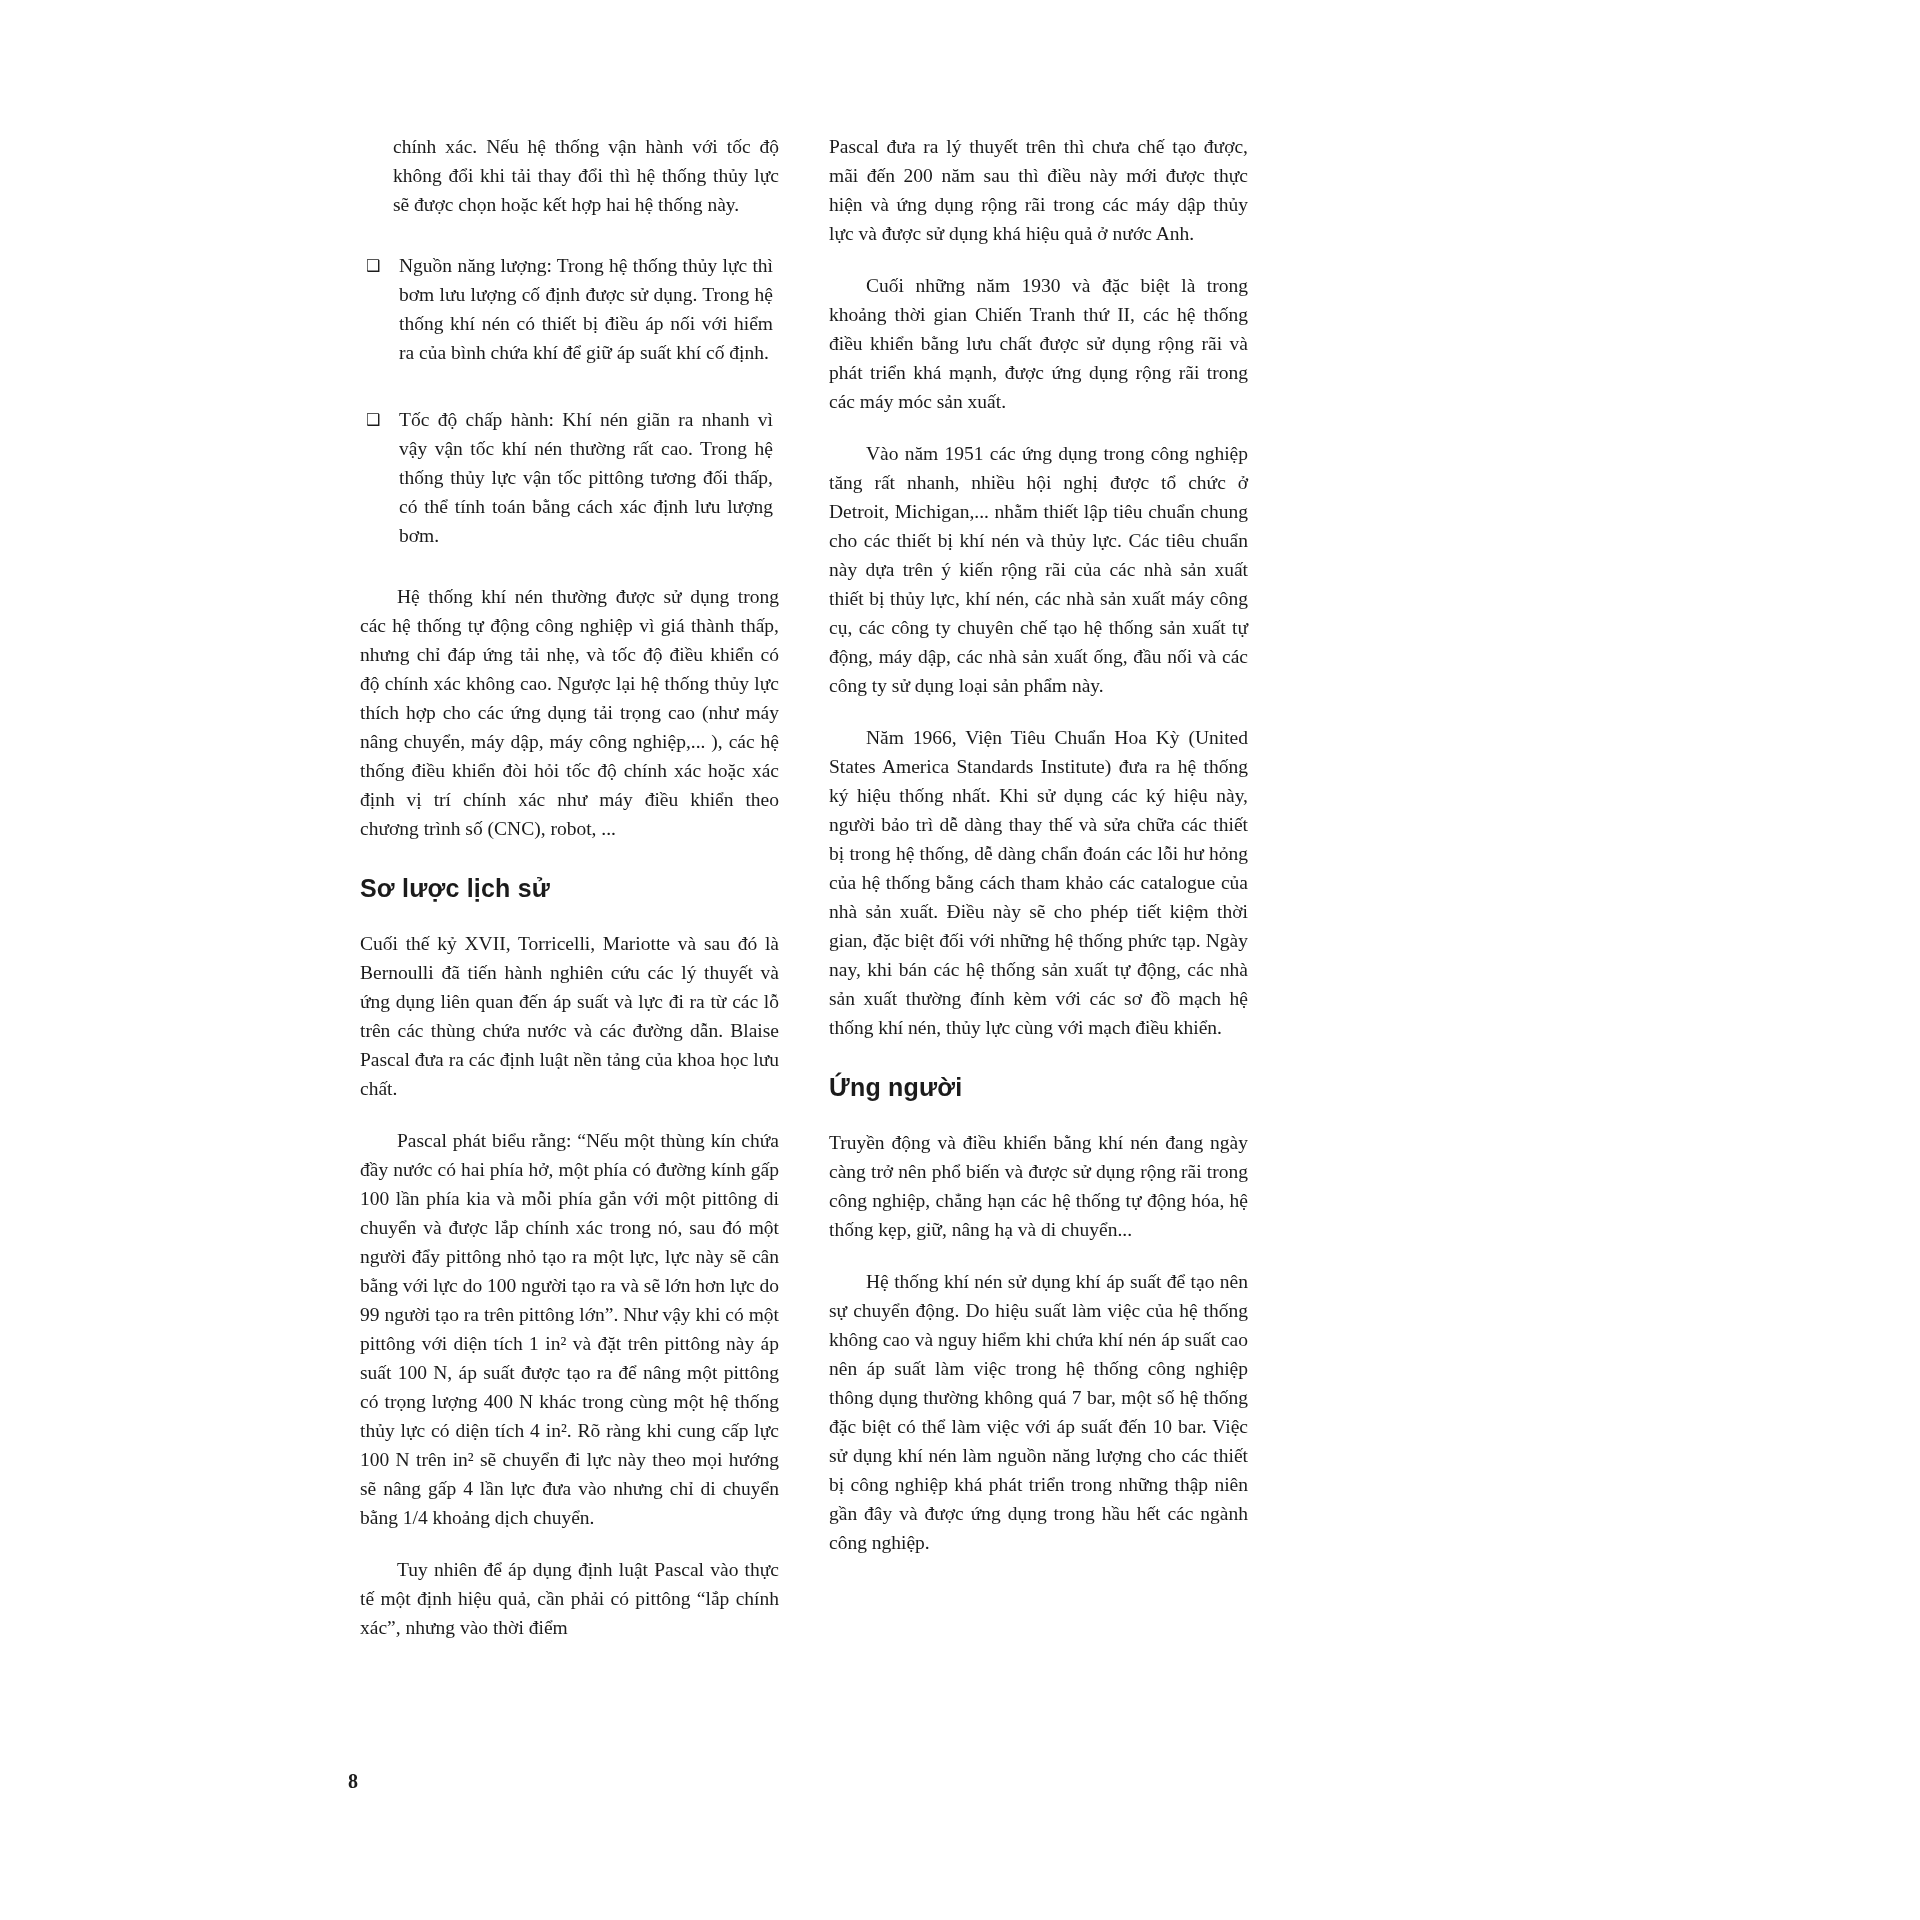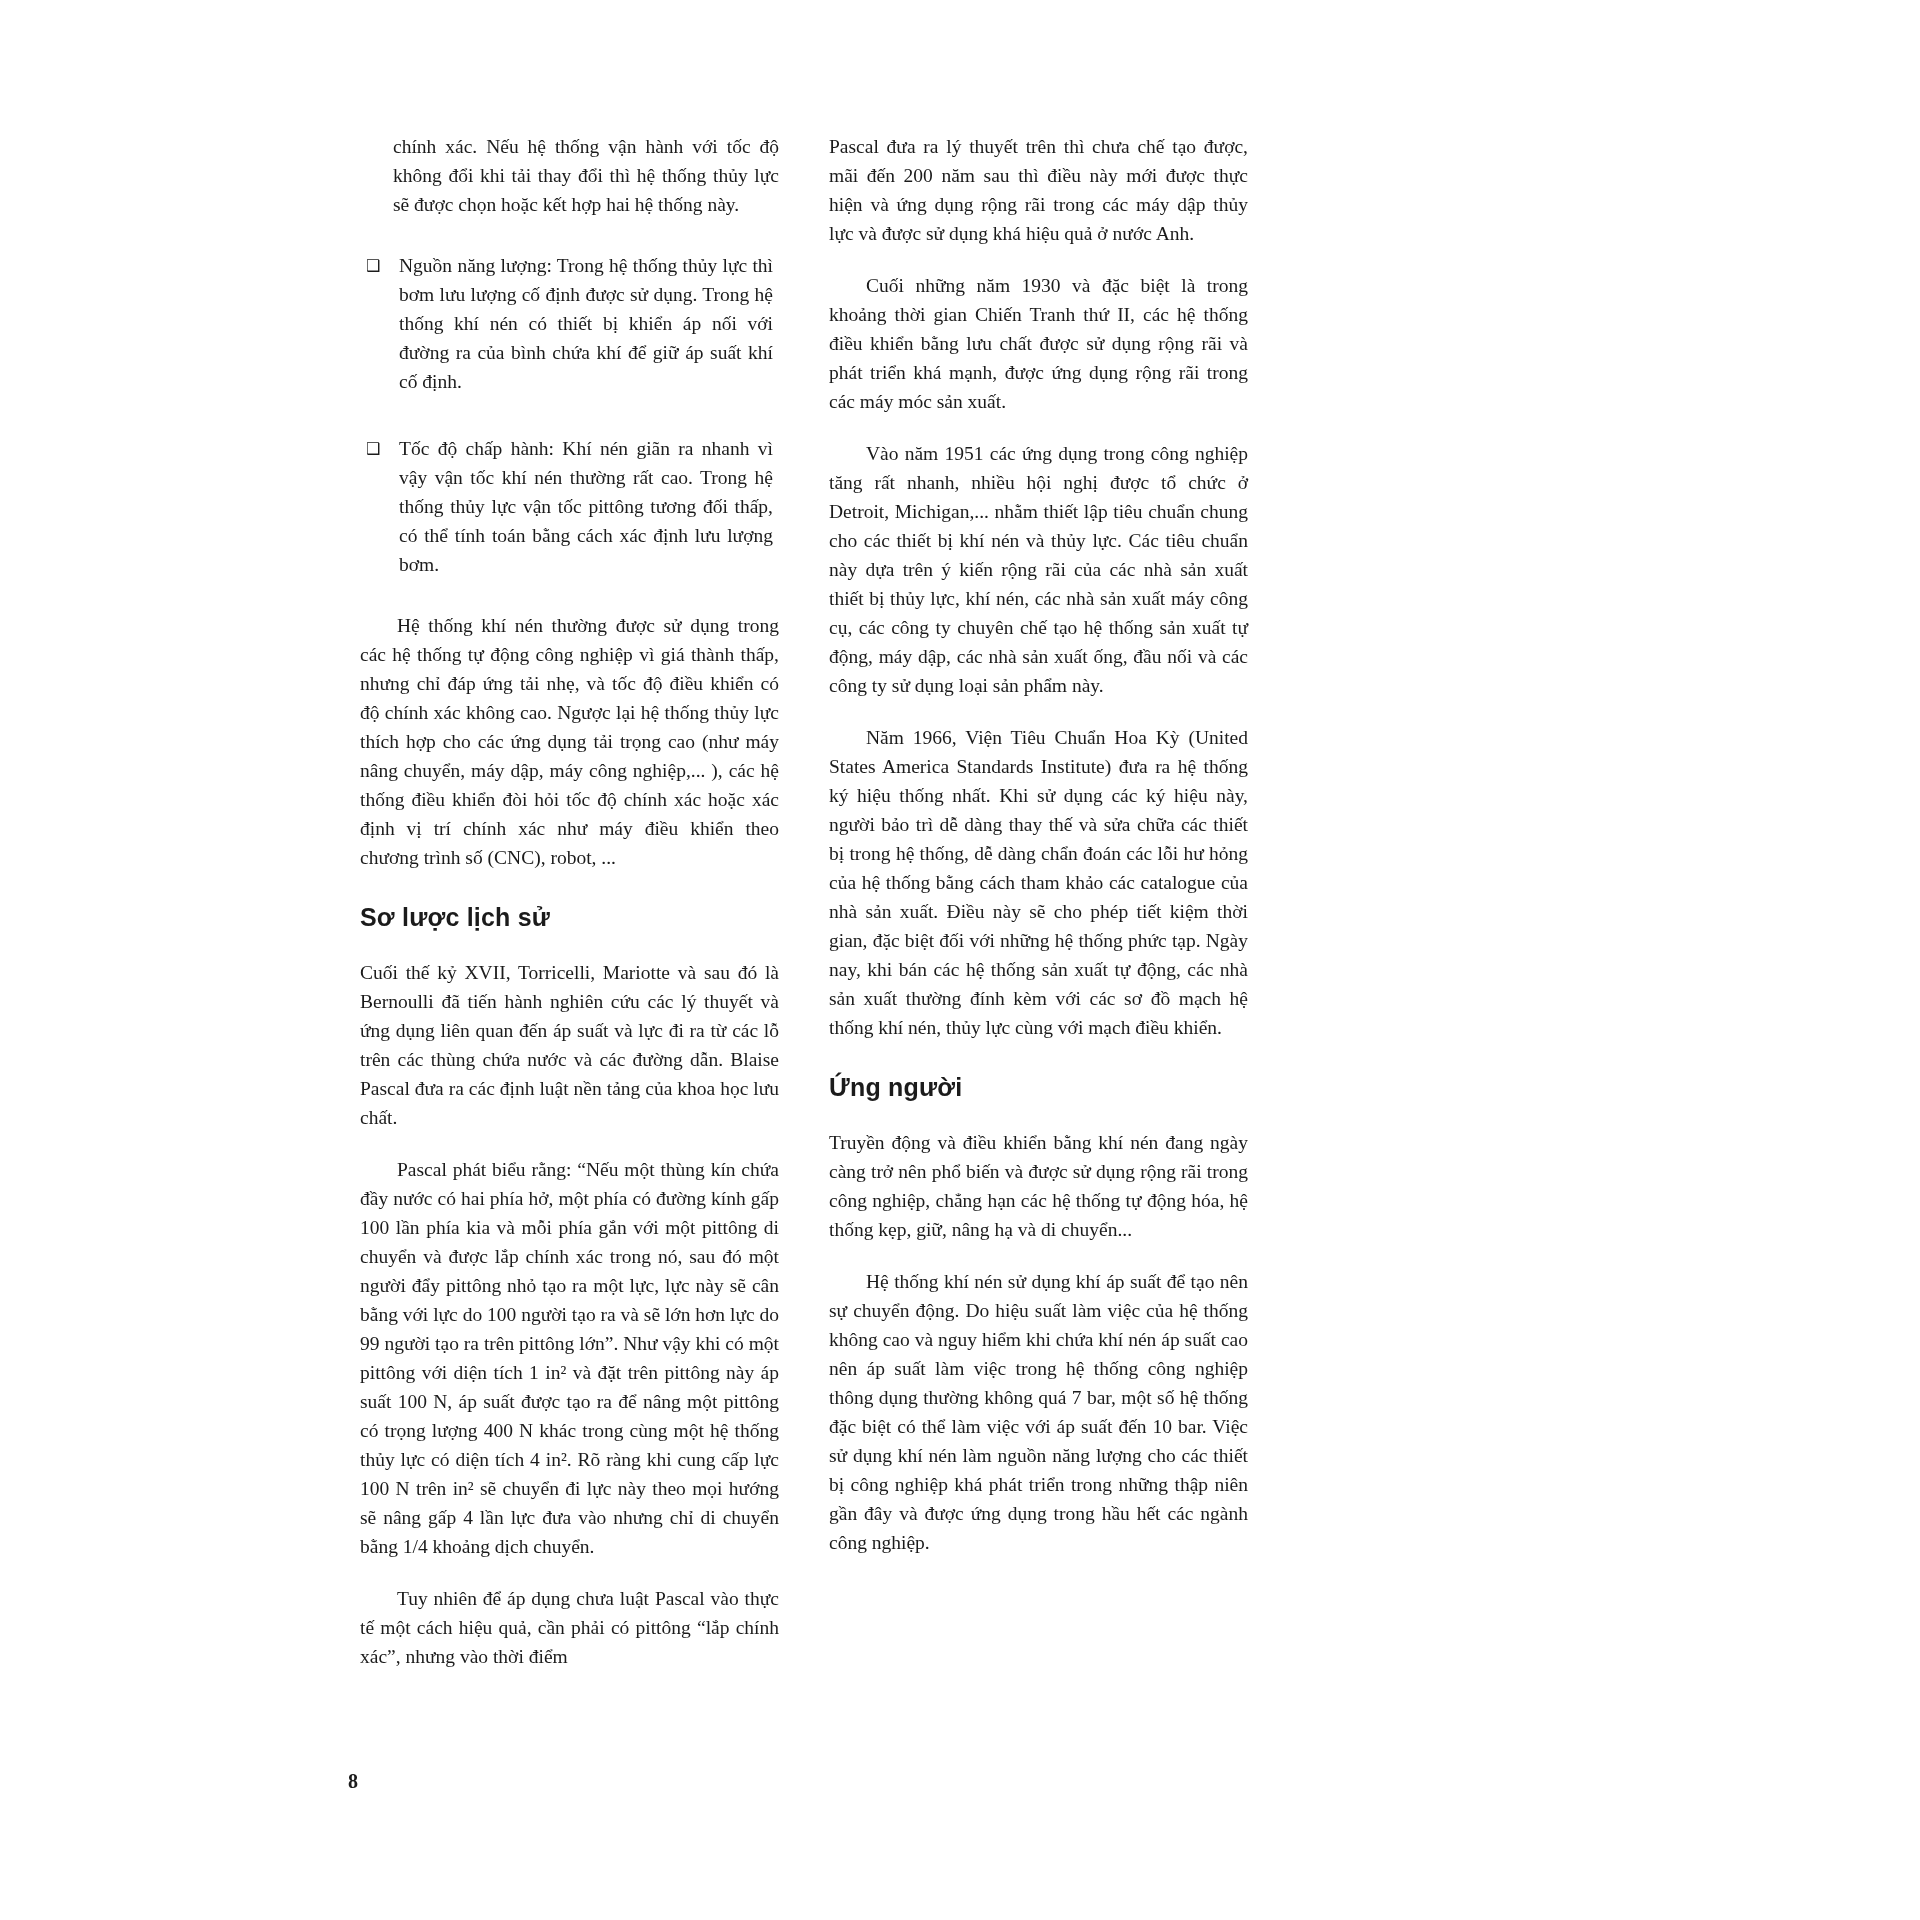--- a/index.html
+++ b/index.html
@@ -75,35 +75,35 @@
 <body>
 
 <div class="page">
   <div class="columns">
 
     <div class="col">
       <p class="cont">chính xác. Nếu hệ thống vận hành với tốc độ không đổi khi tải thay đổi thì hệ thống thủy lực sẽ được chọn hoặc kết hợp hai hệ thống này.</p>
 
       <div class="bullet">
         <span class="marker">❑</span>
-        <span class="btext">Nguồn năng lượng: Trong hệ thống thủy lực thì bơm lưu lượng cố định được sử dụng. Trong hệ thống khí nén có thiết bị khiển áp nối với đường ra của bình chứa khí để giữ áp suất khí cố định.</span>
+        <span class="btext">Nguồn năng lượng: Trong hệ thống thủy lực thì bơm lưu lượng cố định được sử dụng. Trong hệ thống khí nén có thiết bị điều áp nối với hiểm ra của bình chứa khí để giữ áp suất khí cố định.</span>
       </div>
 
       <div class="bullet">
         <span class="marker">❑</span>
         <span class="btext">Tốc độ chấp hành: Khí nén giãn ra nhanh vì vậy vận tốc khí nén thường rất cao. Trong hệ thống thủy lực vận tốc pittông tương đối thấp, có thể tính toán bằng cách xác định lưu lượng bơm.</span>
       </div>
 
       <p class="para indent">Hệ thống khí nén thường được sử dụng trong các hệ thống tự động công nghiệp vì giá thành thấp, nhưng chỉ đáp ứng tải nhẹ, và tốc độ điều khiển có độ chính xác không cao. Ngược lại hệ thống thủy lực thích hợp cho các ứng dụng tải trọng cao (như máy nâng chuyển, máy dập, máy công nghiệp,... ), các hệ thống điều khiển đòi hỏi tốc độ chính xác hoặc xác định vị trí chính xác như máy điều khiển theo chương trình số (CNC), robot, ...</p>
 
       <h2 class="sec">Sơ lược lịch sử</h2>
 
       <p class="para">Cuối thế kỷ XVII, Torricelli, Mariotte và sau đó là Bernoulli đã tiến hành nghiên cứu các lý thuyết và ứng dụng liên quan đến áp suất và lực đi ra từ các lỗ trên các thùng chứa nước và các đường dẫn. Blaise Pascal đưa ra các định luật nền tảng của khoa học lưu chất.</p>
       <p class="para indent">Pascal phát biểu rằng: “Nếu một thùng kín chứa đầy nước có hai phía hở, một phía có đường kính gấp 100 lần phía kia và mỗi phía gắn với một pittông di chuyển và được lắp chính xác trong nó, sau đó một người đẩy pittông nhỏ tạo ra một lực, lực này sẽ cân bằng với lực do 100 người tạo ra và sẽ lớn hơn lực do 99 người tạo ra trên pittông lớn”. Như vậy khi có một pittông với diện tích 1 in² và đặt trên pittông này áp suất 100 N, áp suất được tạo ra để nâng một pittông có trọng lượng 400 N khác trong cùng một hệ thống thủy lực có diện tích 4 in². Rõ ràng khi cung cấp lực 100 N trên in² sẽ chuyển đi lực này theo mọi hướng sẽ nâng gấp 4 lần lực đưa vào nhưng chỉ di chuyển bằng 1/4 khoảng dịch chuyển.</p>
-      <p class="para indent">Tuy nhiên để áp dụng chưa luật Pascal vào thực tế một cách hiệu quả, cần phải có pittông “lắp chính xác”, nhưng vào thời điểm</p>
+      <p class="para indent">Tuy nhiên để áp dụng định luật Pascal vào thực tế một định hiệu quả, cần phải có pittông “lắp chính xác”, nhưng vào thời điểm</p>
     </div>
 
     <div class="col">
       <p class="para">Pascal đưa ra lý thuyết trên thì chưa chế tạo được, mãi đến 200 năm sau thì điều này mới được thực hiện và ứng dụng rộng rãi trong các máy dập thủy lực và được sử dụng khá hiệu quả ở nước Anh.</p>
       <p class="para indent">Cuối những năm 1930 và đặc biệt là trong khoảng thời gian Chiến Tranh thứ II, các hệ thống điều khiển bằng lưu chất được sử dụng rộng rãi và phát triển khá mạnh, được ứng dụng rộng rãi trong các máy móc sản xuất.</p>
       <p class="para indent">Vào năm 1951 các ứng dụng trong công nghiệp tăng rất nhanh, nhiều hội nghị được tổ chức ở Detroit, Michigan,... nhằm thiết lập tiêu chuẩn chung cho các thiết bị khí nén và thủy lực. Các tiêu chuẩn này dựa trên ý kiến rộng rãi của các nhà sản xuất thiết bị thủy lực, khí nén, các nhà sản xuất máy công cụ, các công ty chuyên chế tạo hệ thống sản xuất tự động, máy dập, các nhà sản xuất ống, đầu nối và các công ty sử dụng loại sản phẩm này.</p>
       <p class="para indent">Năm 1966, Viện Tiêu Chuẩn Hoa Kỳ (United States America Standards Institute) đưa ra hệ thống ký hiệu thống nhất. Khi sử dụng các ký hiệu này, người bảo trì dễ dàng thay thế và sửa chữa các thiết bị trong hệ thống, dễ dàng chẩn đoán các lỗi hư hỏng của hệ thống bằng cách tham khảo các catalogue của nhà sản xuất. Điều này sẽ cho phép tiết kiệm thời gian, đặc biệt đối với những hệ thống phức tạp. Ngày nay, khi bán các hệ thống sản xuất tự động, các nhà sản xuất thường đính kèm với các sơ đồ mạch hệ thống khí nén, thủy lực cùng với mạch điều khiển.</p>
 
       <h2 class="sec">Ứng người</h2>
 

